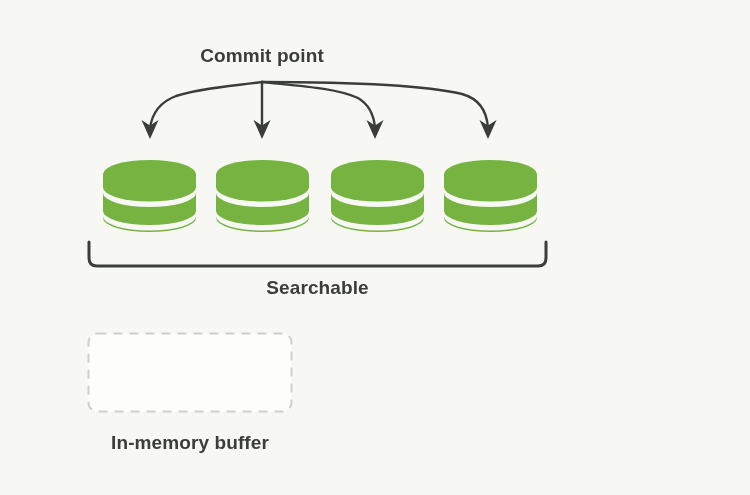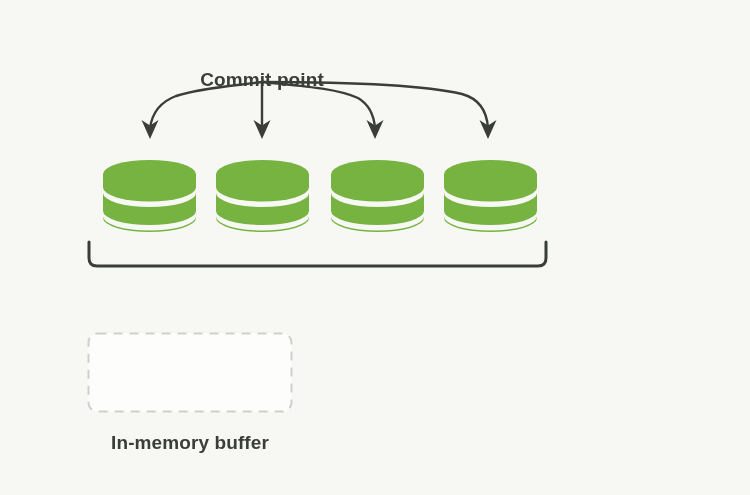--- a/index.html
+++ b/index.html
@@ -32,21 +32,20 @@
     color: #3b3d3a;
     white-space: nowrap;
     letter-spacing: 0.1px;
   }
   #commit-point-label {
     left: 0;
     top: 45px;
     width: 524px;
     text-align: center;
     font-size: 19px;
-    margin-top: 24px;
   }
   #searchable-label {
     left: 89px;
     top: 277px;
     width: 457px;
     text-align: center;
     font-size: 19px;
   }
   #buffer-label {
     left: 88px;
@@ -98,16 +97,17 @@
       <use href="#db-shard" x="444" y="160"></use>
     </g>
 
     <path d="M 89,242 L 89,258 Q 89,266 97,266 L 538,266 Q 546,266 546,258 L 546,242" fill="none" stroke="#3b3d3a" stroke-width="3" stroke-linecap="round" stroke-linejoin="round"></path>
 
     <rect x="88.5" y="333.5" width="203" height="78" rx="9" ry="9" fill="#fdfdfb" stroke="#cfcfcf" stroke-width="2" stroke-dasharray="9 7"></rect>
   </svg>
 
   <div class="label" id="commit-point-label">Commit point</div>
 
+  <div class="label" id="searchable-label">Searchable</div>
 
   <div class="label" id="buffer-label">In-memory buffer</div>
 
 </div>
 
 </body></html>

